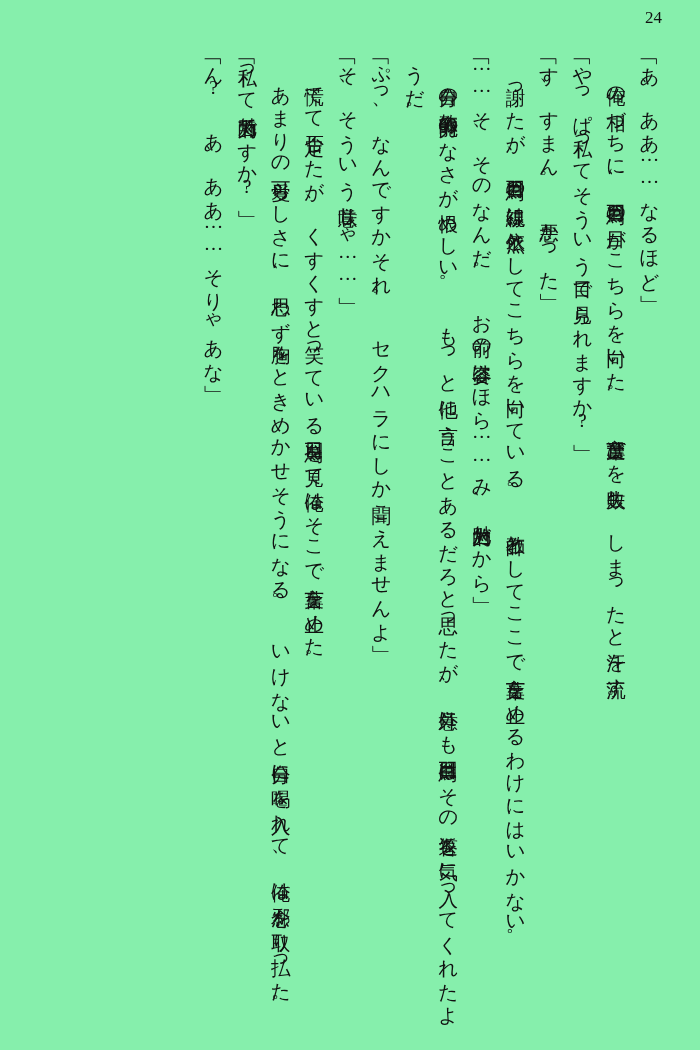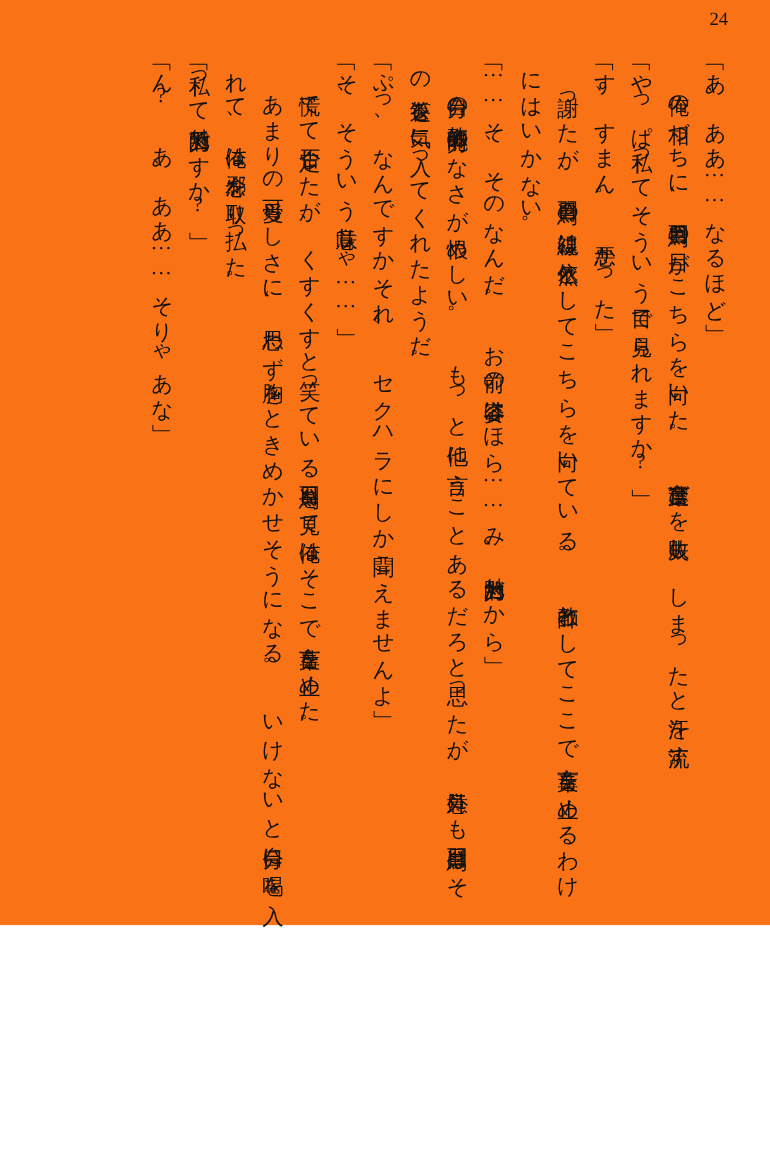--- a/index.html
+++ b/index.html
@@ -12,23 +12,23 @@
     height: 1050px;
     font-family: "Liberation Serif", "DejaVu Serif", serif;
     color: #111111;
     overflow: hidden;
     position: relative;
   }
 
   .page {
     position: relative;
     width: 700px;
-    height: 841px;
+    height: 1050px;
     box-sizing: border-box;
-    background: #f97316;
+    background: #86efac;
   }
 
   
   .page-number {
     position: absolute;
     top: 8px;
     right: 38px;
     font-size: 17px;
     font-family: "Liberation Serif", "DejaVu Serif", serif;
     color: #111111;

